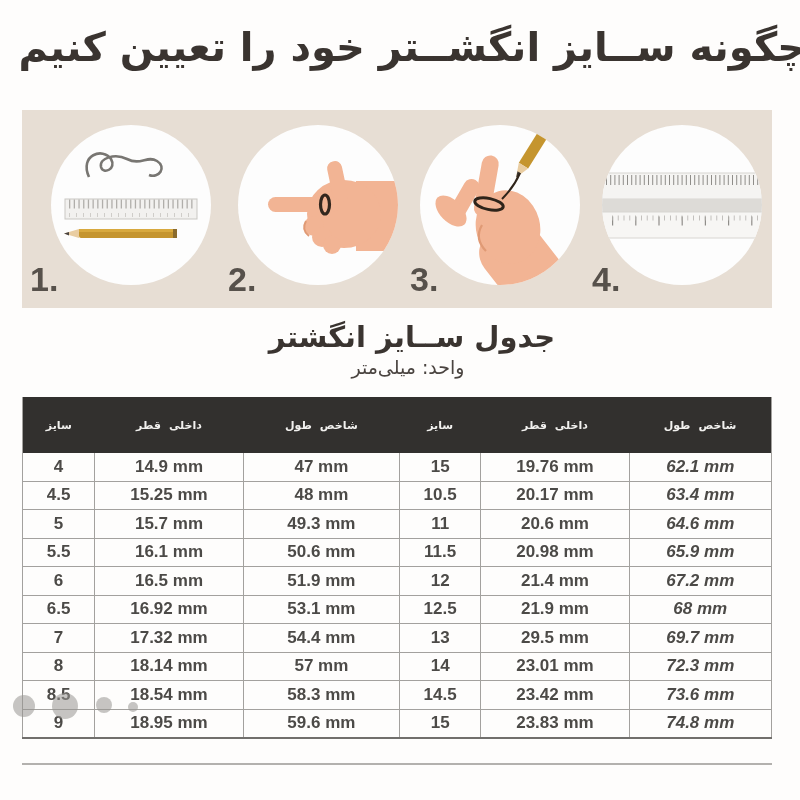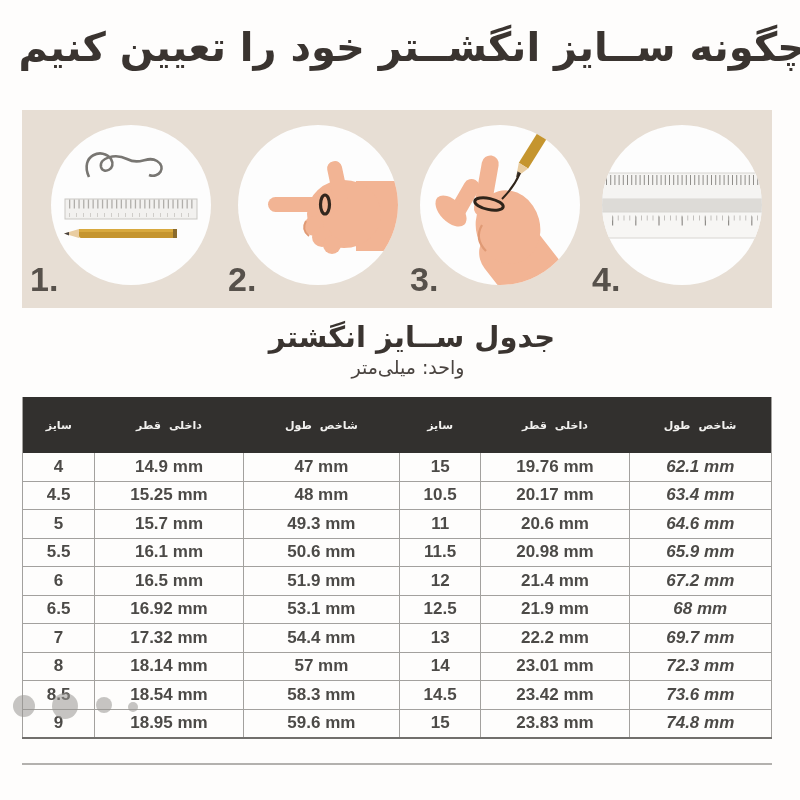--- a/index.html
+++ b/index.html
@@ -232,21 +232,21 @@
         <td class="c2">53.1 mm</td>
         <td class="c3">12.5</td>
         <td class="c4">21.9 mm</td>
         <td class="c5">68 mm</td>
       </tr>
       <tr>
         <td class="c0">7</td>
         <td class="c1">17.32 mm</td>
         <td class="c2">54.4 mm</td>
         <td class="c3">13</td>
-        <td class="c4">22.2 mm</td>
+        <td class="c4">29.5 mm</td>
         <td class="c5">69.7 mm</td>
       </tr>
       <tr>
         <td class="c0">8</td>
         <td class="c1">18.14 mm</td>
         <td class="c2">57 mm</td>
         <td class="c3">14</td>
         <td class="c4">23.01 mm</td>
         <td class="c5">72.3 mm</td>
       </tr>

